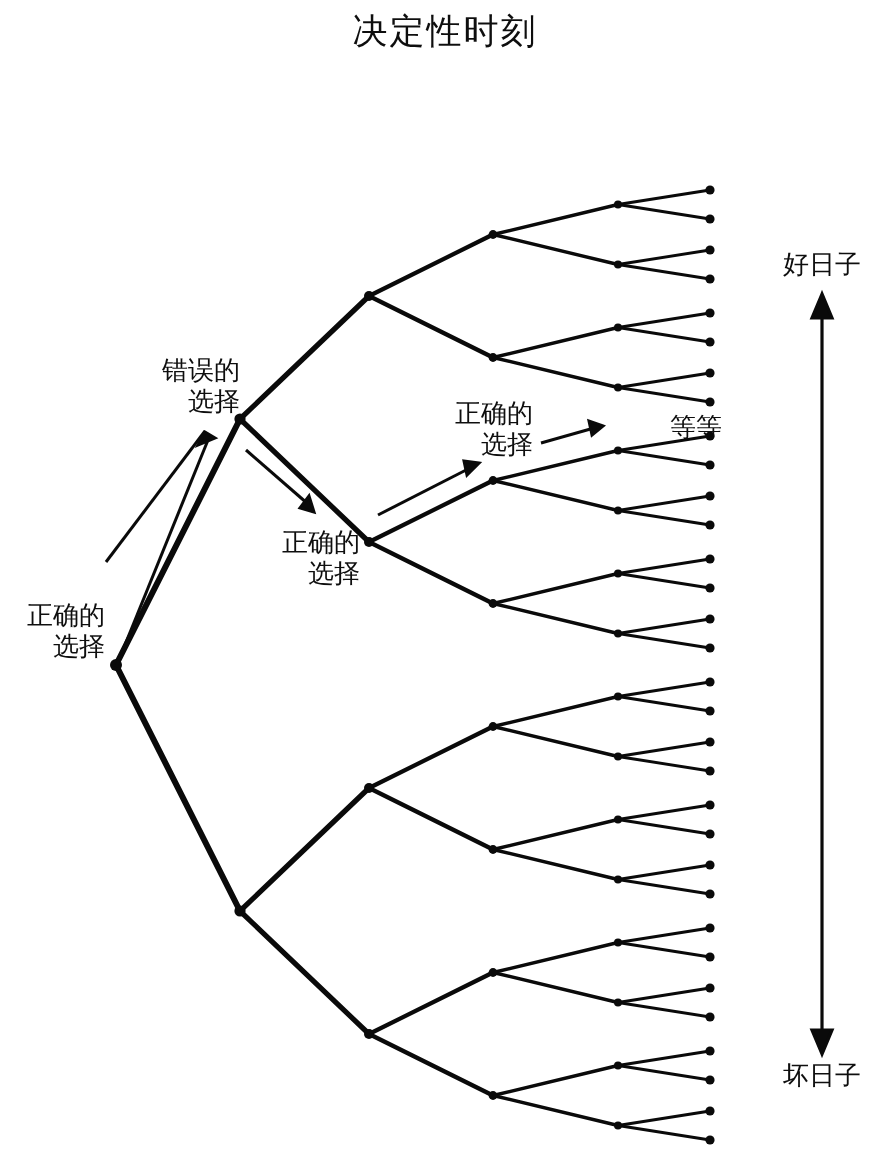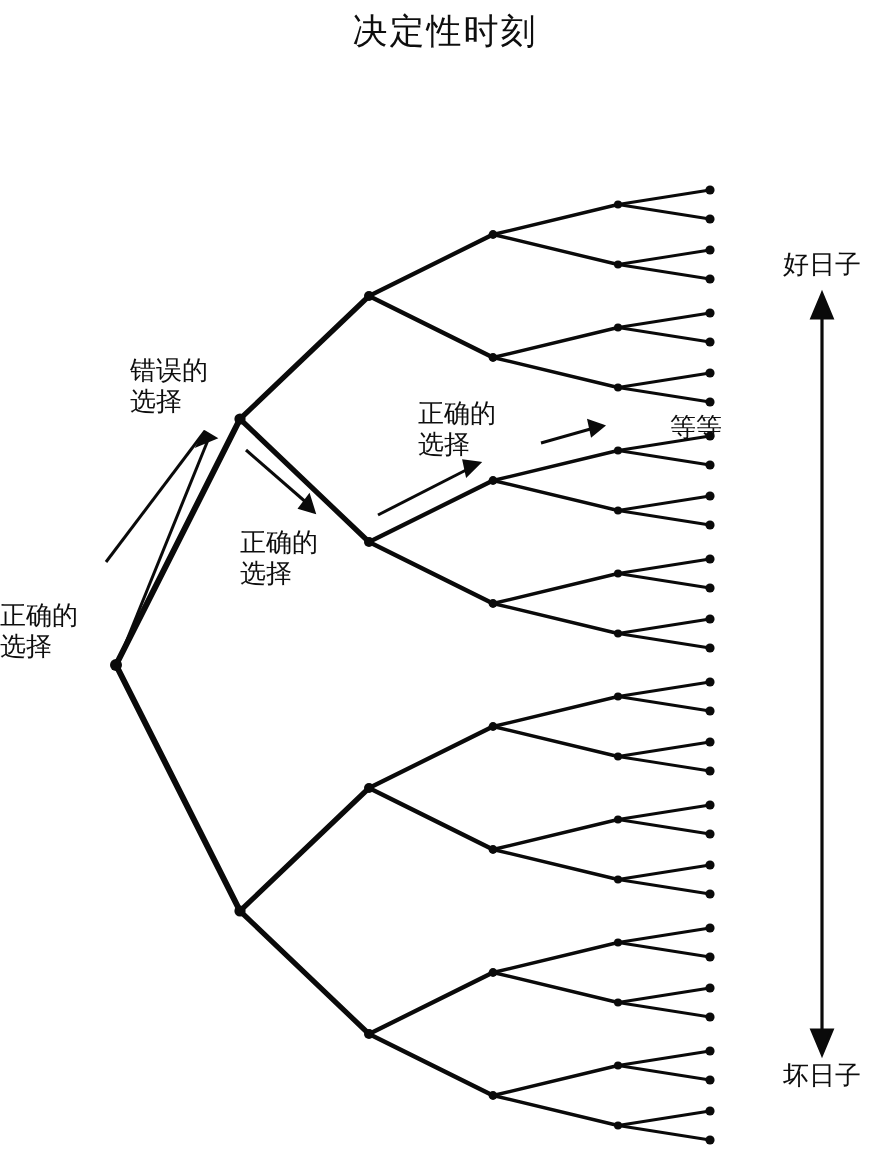--- a/index.html
+++ b/index.html
@@ -36,21 +36,21 @@
   }
   .anno {
     position: absolute;
     font-size: 26px;
     line-height: 1.18;
     color: #0e0e0e;
     white-space: pre;
     font-family: "DejaVu Sans", "Liberation Sans", sans-serif;
     text-align: right;
   }
-  .anno.ralign { text-align: left; }
+  .anno.ralign { text-align: right; }
   .anno.calign { text-align: center; }
   svg { display: block; }
   .tree-line {
     stroke: #0a0a0a;
     fill: none;
     stroke-linecap: round;
   }
   .tree-node {
     fill: #0a0a0a;
   }

